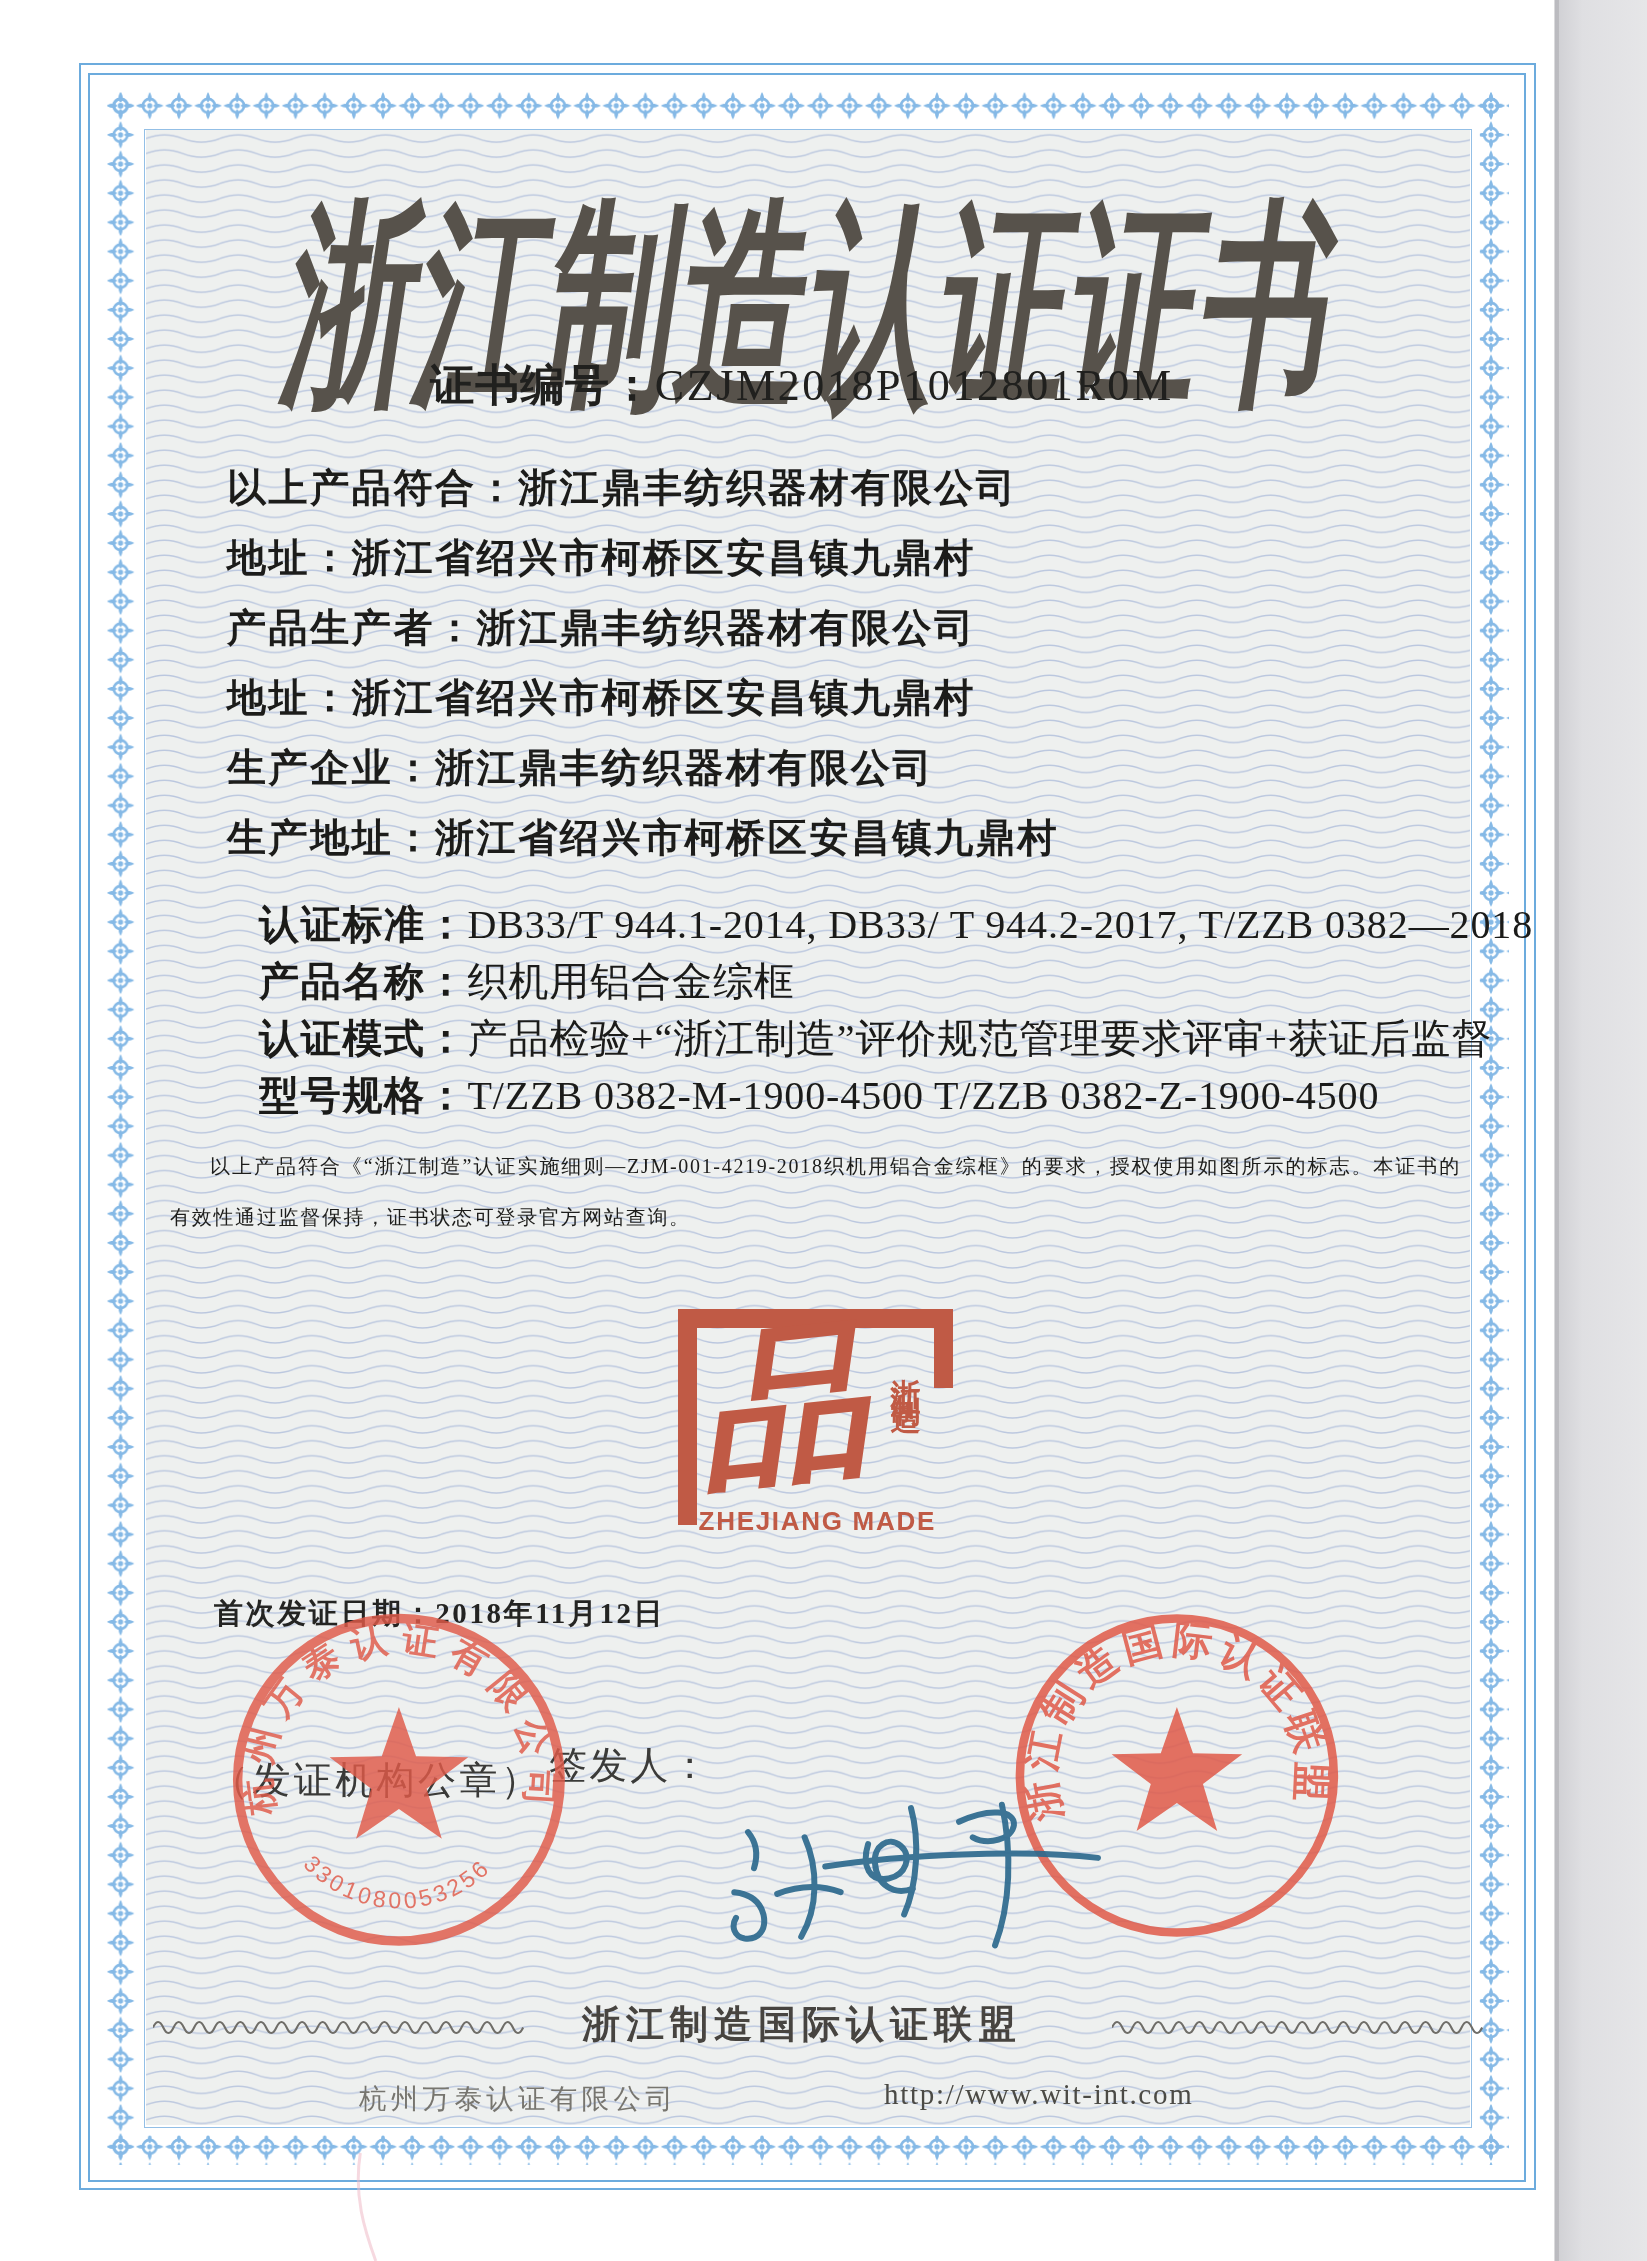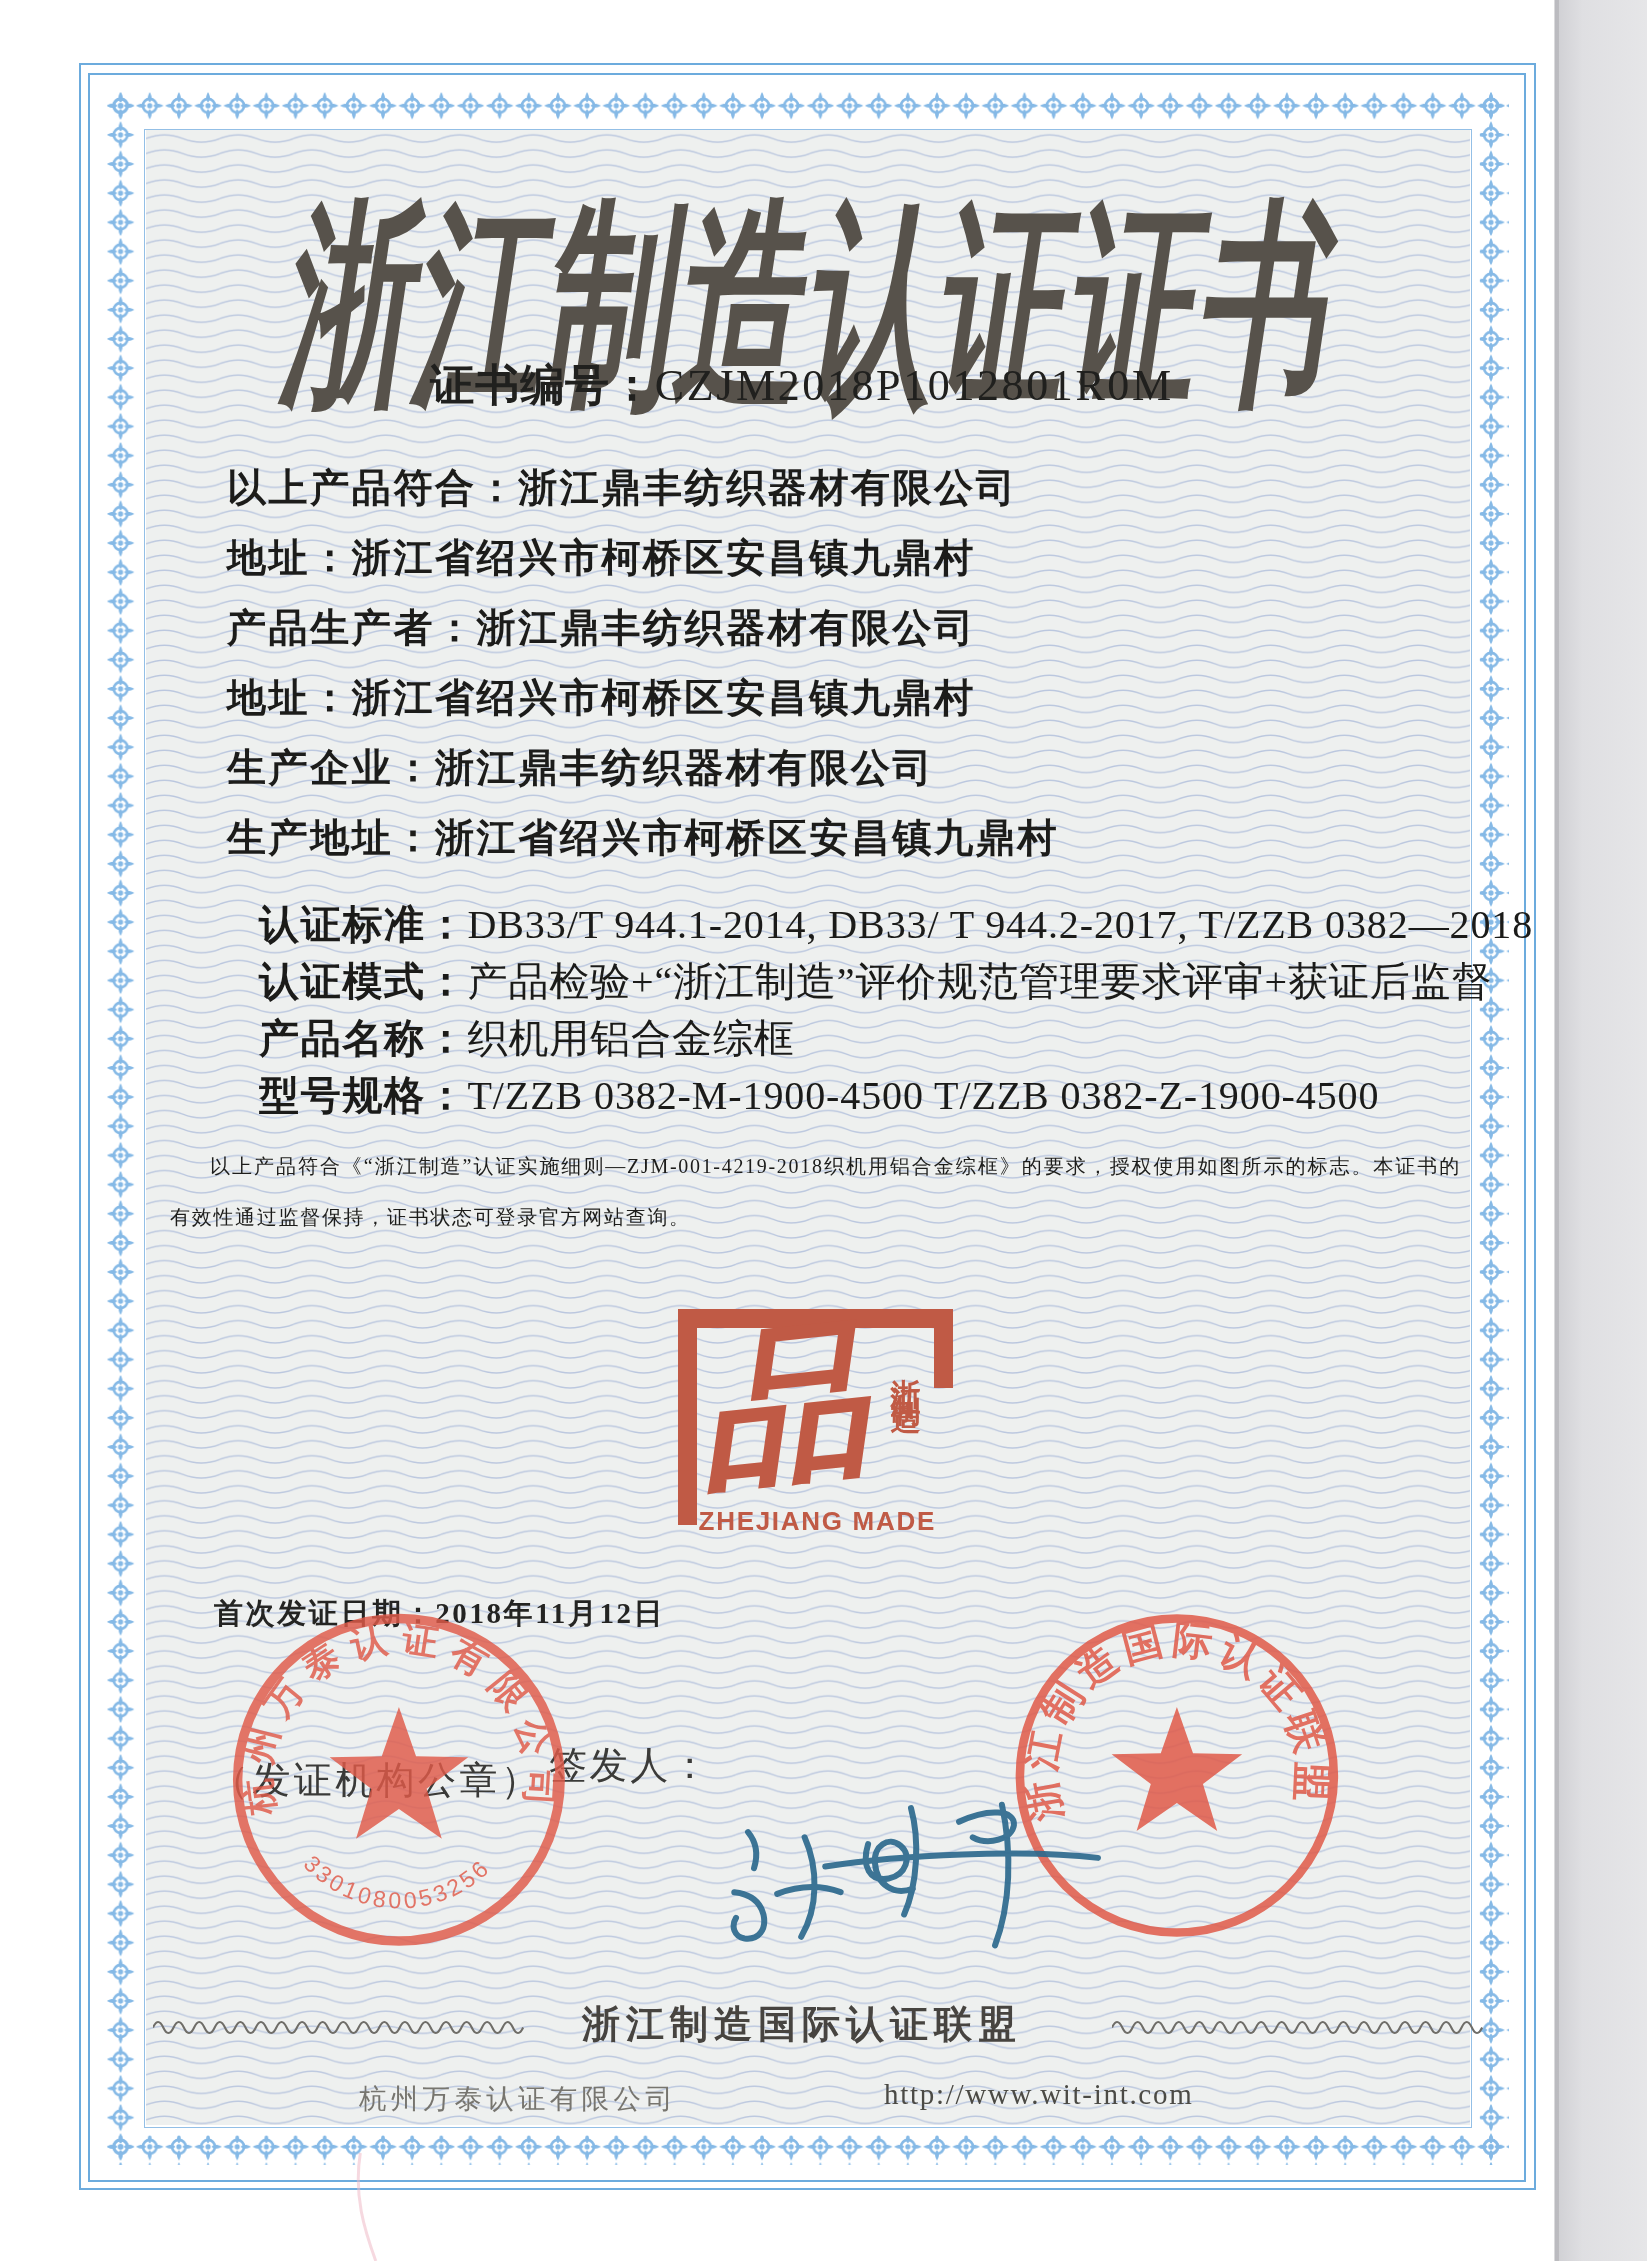--- a/index.html
+++ b/index.html
@@ -110,22 +110,22 @@
     <div class="row"><span>以上产品符合：</span><span>浙江鼎丰纺织器材有限公司</span></div>
     <div class="row"><span>地址：</span><span>浙江省绍兴市柯桥区安昌镇九鼎村</span></div>
     <div class="row"><span>产品生产者：</span><span>浙江鼎丰纺织器材有限公司</span></div>
     <div class="row"><span>地址：</span><span>浙江省绍兴市柯桥区安昌镇九鼎村</span></div>
     <div class="row"><span>生产企业：</span><span>浙江鼎丰纺织器材有限公司</span></div>
     <div class="row"><span>生产地址：</span><span>浙江省绍兴市柯桥区安昌镇九鼎村</span></div>
   </div>
 
   <div class="specs">
     <div class="row"><span class="lab">认证标准：</span><span class="val">DB33/T 944.1-2014, DB33/ T 944.2-2017, T/ZZB 0382—2018</span></div>
+    <div class="row"><span class="lab">产品名称：</span><span class="val">织机用铝合金综框</span></div>
     <div class="row"><span class="lab">认证模式：</span><span class="val">产品检验+“浙江制造”评价规范管理要求评审+获证后监督</span></div>
-    <div class="row"><span class="lab">产品名称：</span><span class="val">织机用铝合金综框</span></div>
     <div class="row"><span class="lab">型号规格：</span><span class="val">T/ZZB 0382-M-1900-4500 T/ZZB 0382-Z-1900-4500</span></div>
   </div>
 
   <div class="statement">以上产品符合《“浙江制造”认证实施细则—ZJM-001-4219-2018织机用铝合金综框》的要求，授权使用如图所示的标志。本证书的有效性通过监督保持，证书状态可登录官方网站查询。</div>
 
   <div class="logo">
     <div class="bar bar-top"></div>
     <div class="bar bar-left"></div>
     <div class="bar bar-right"></div>
     <div class="mark">品</div>

